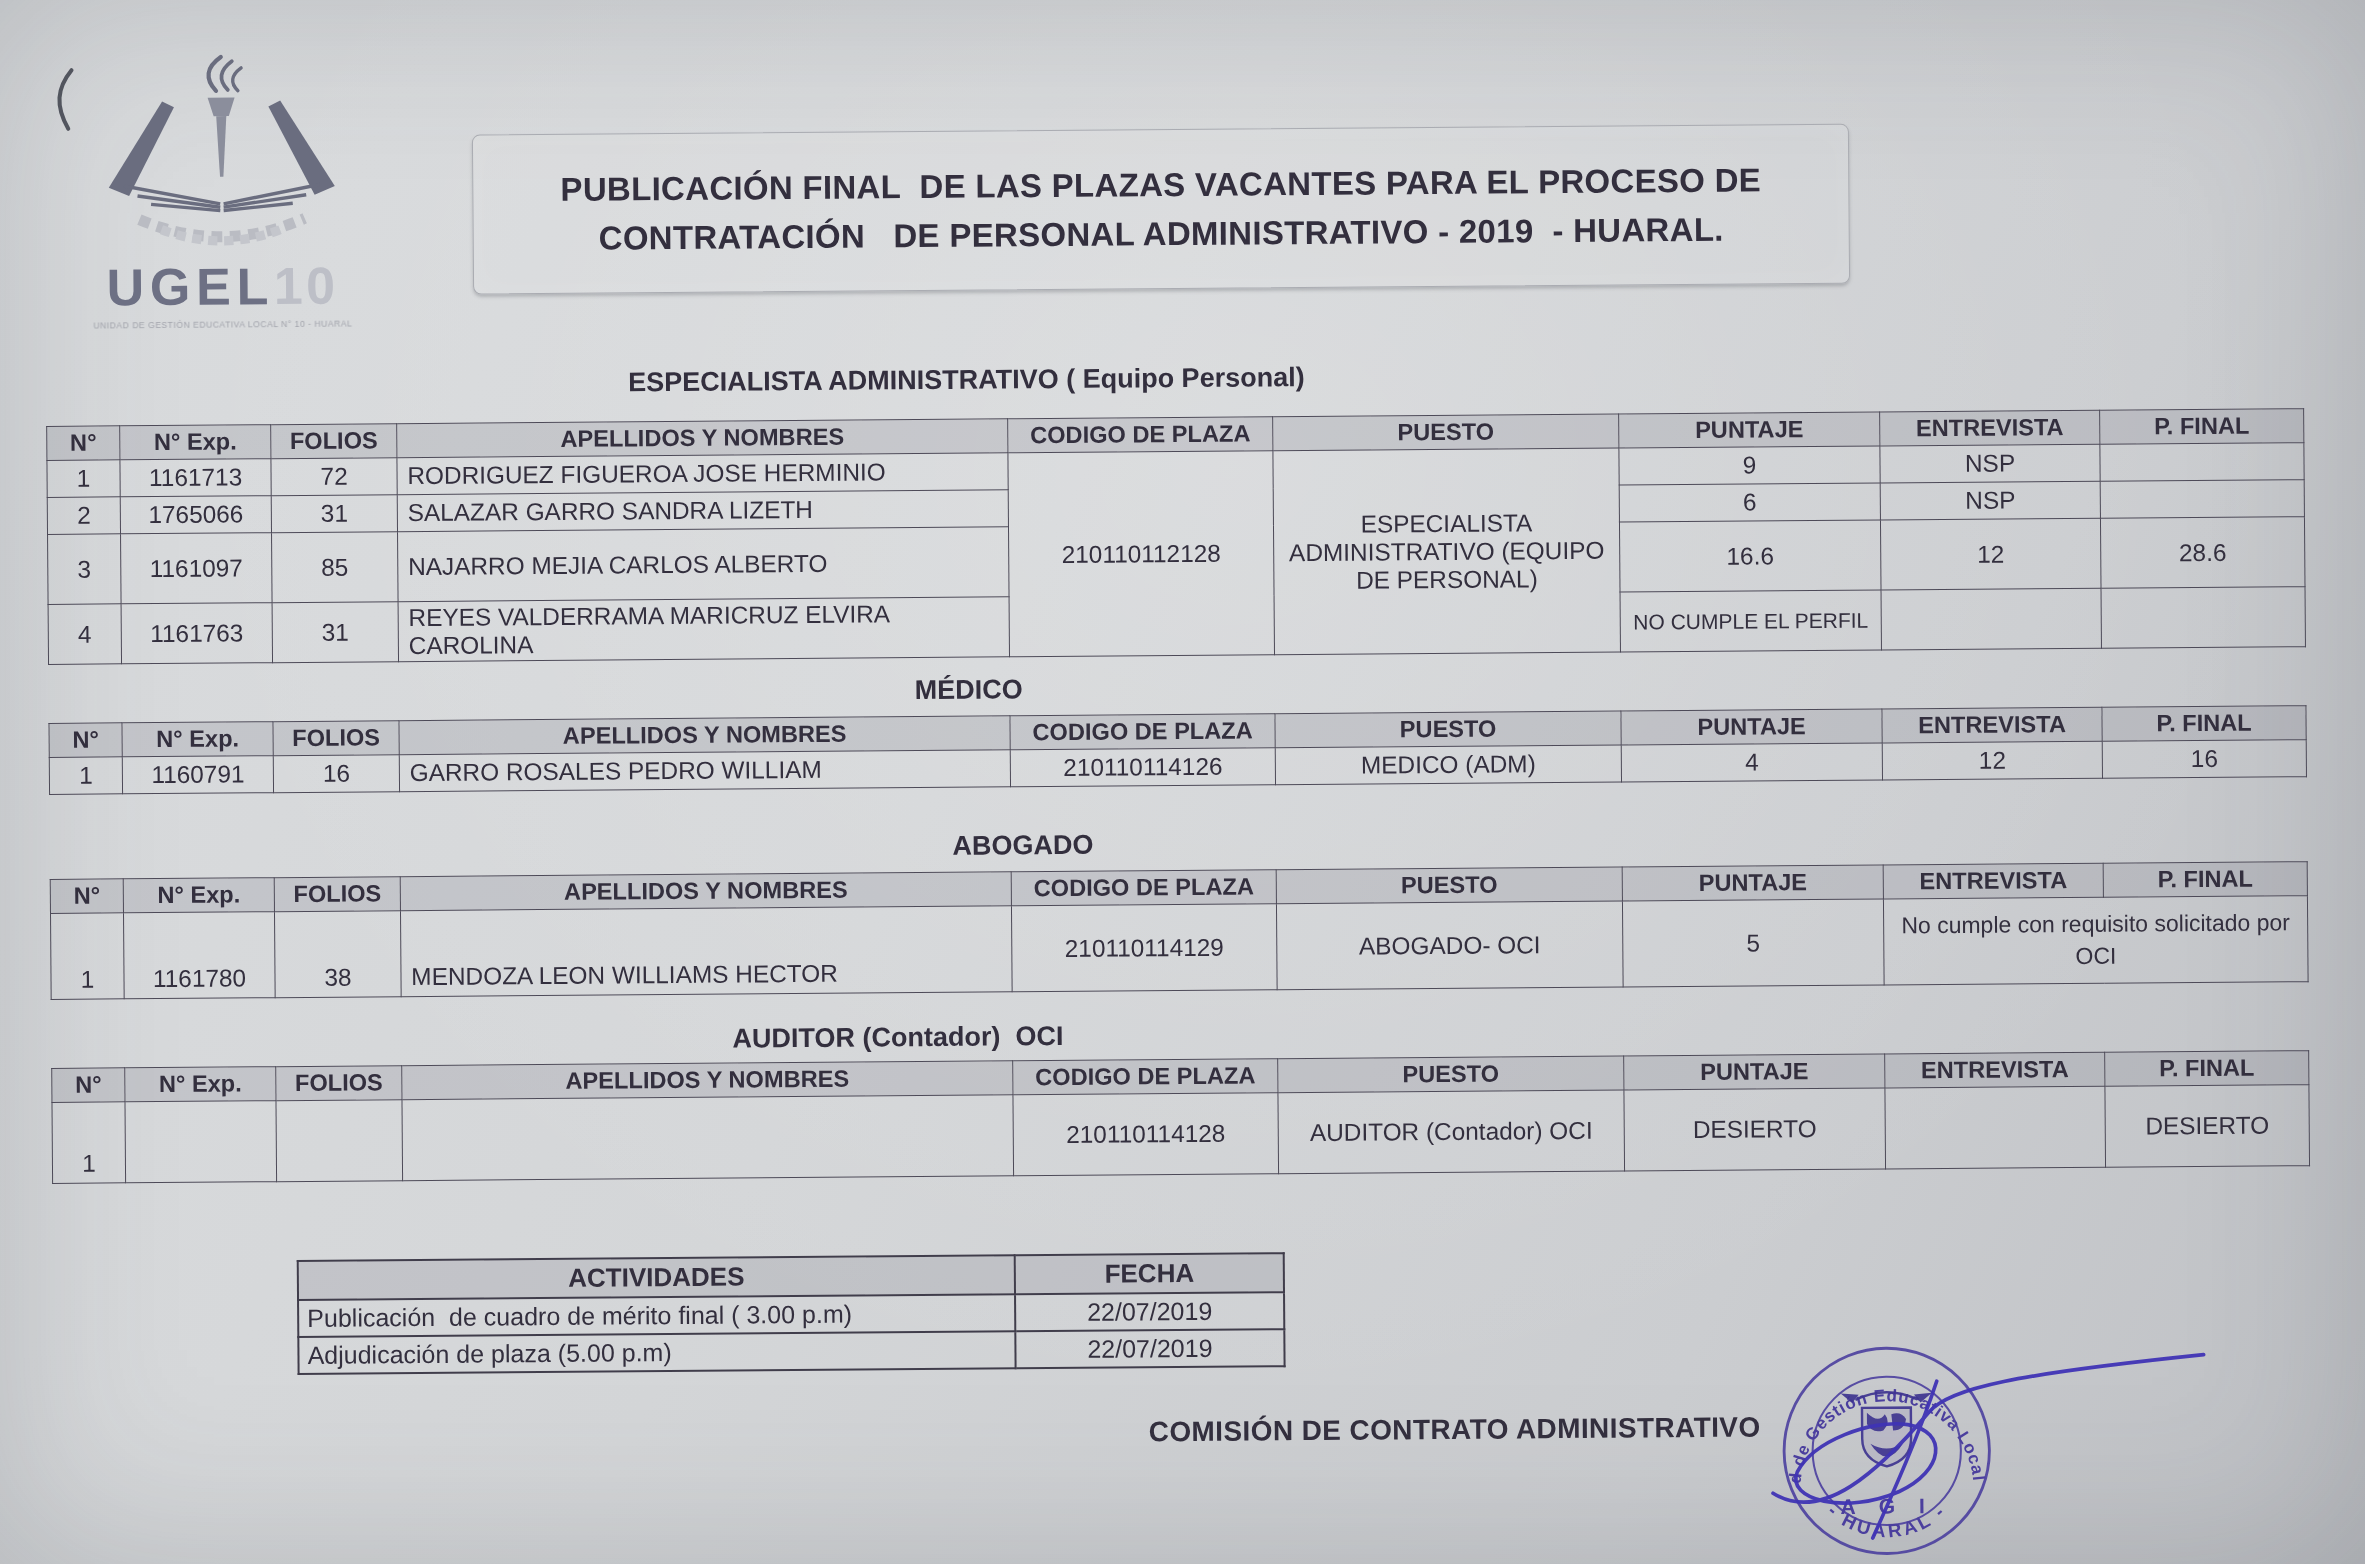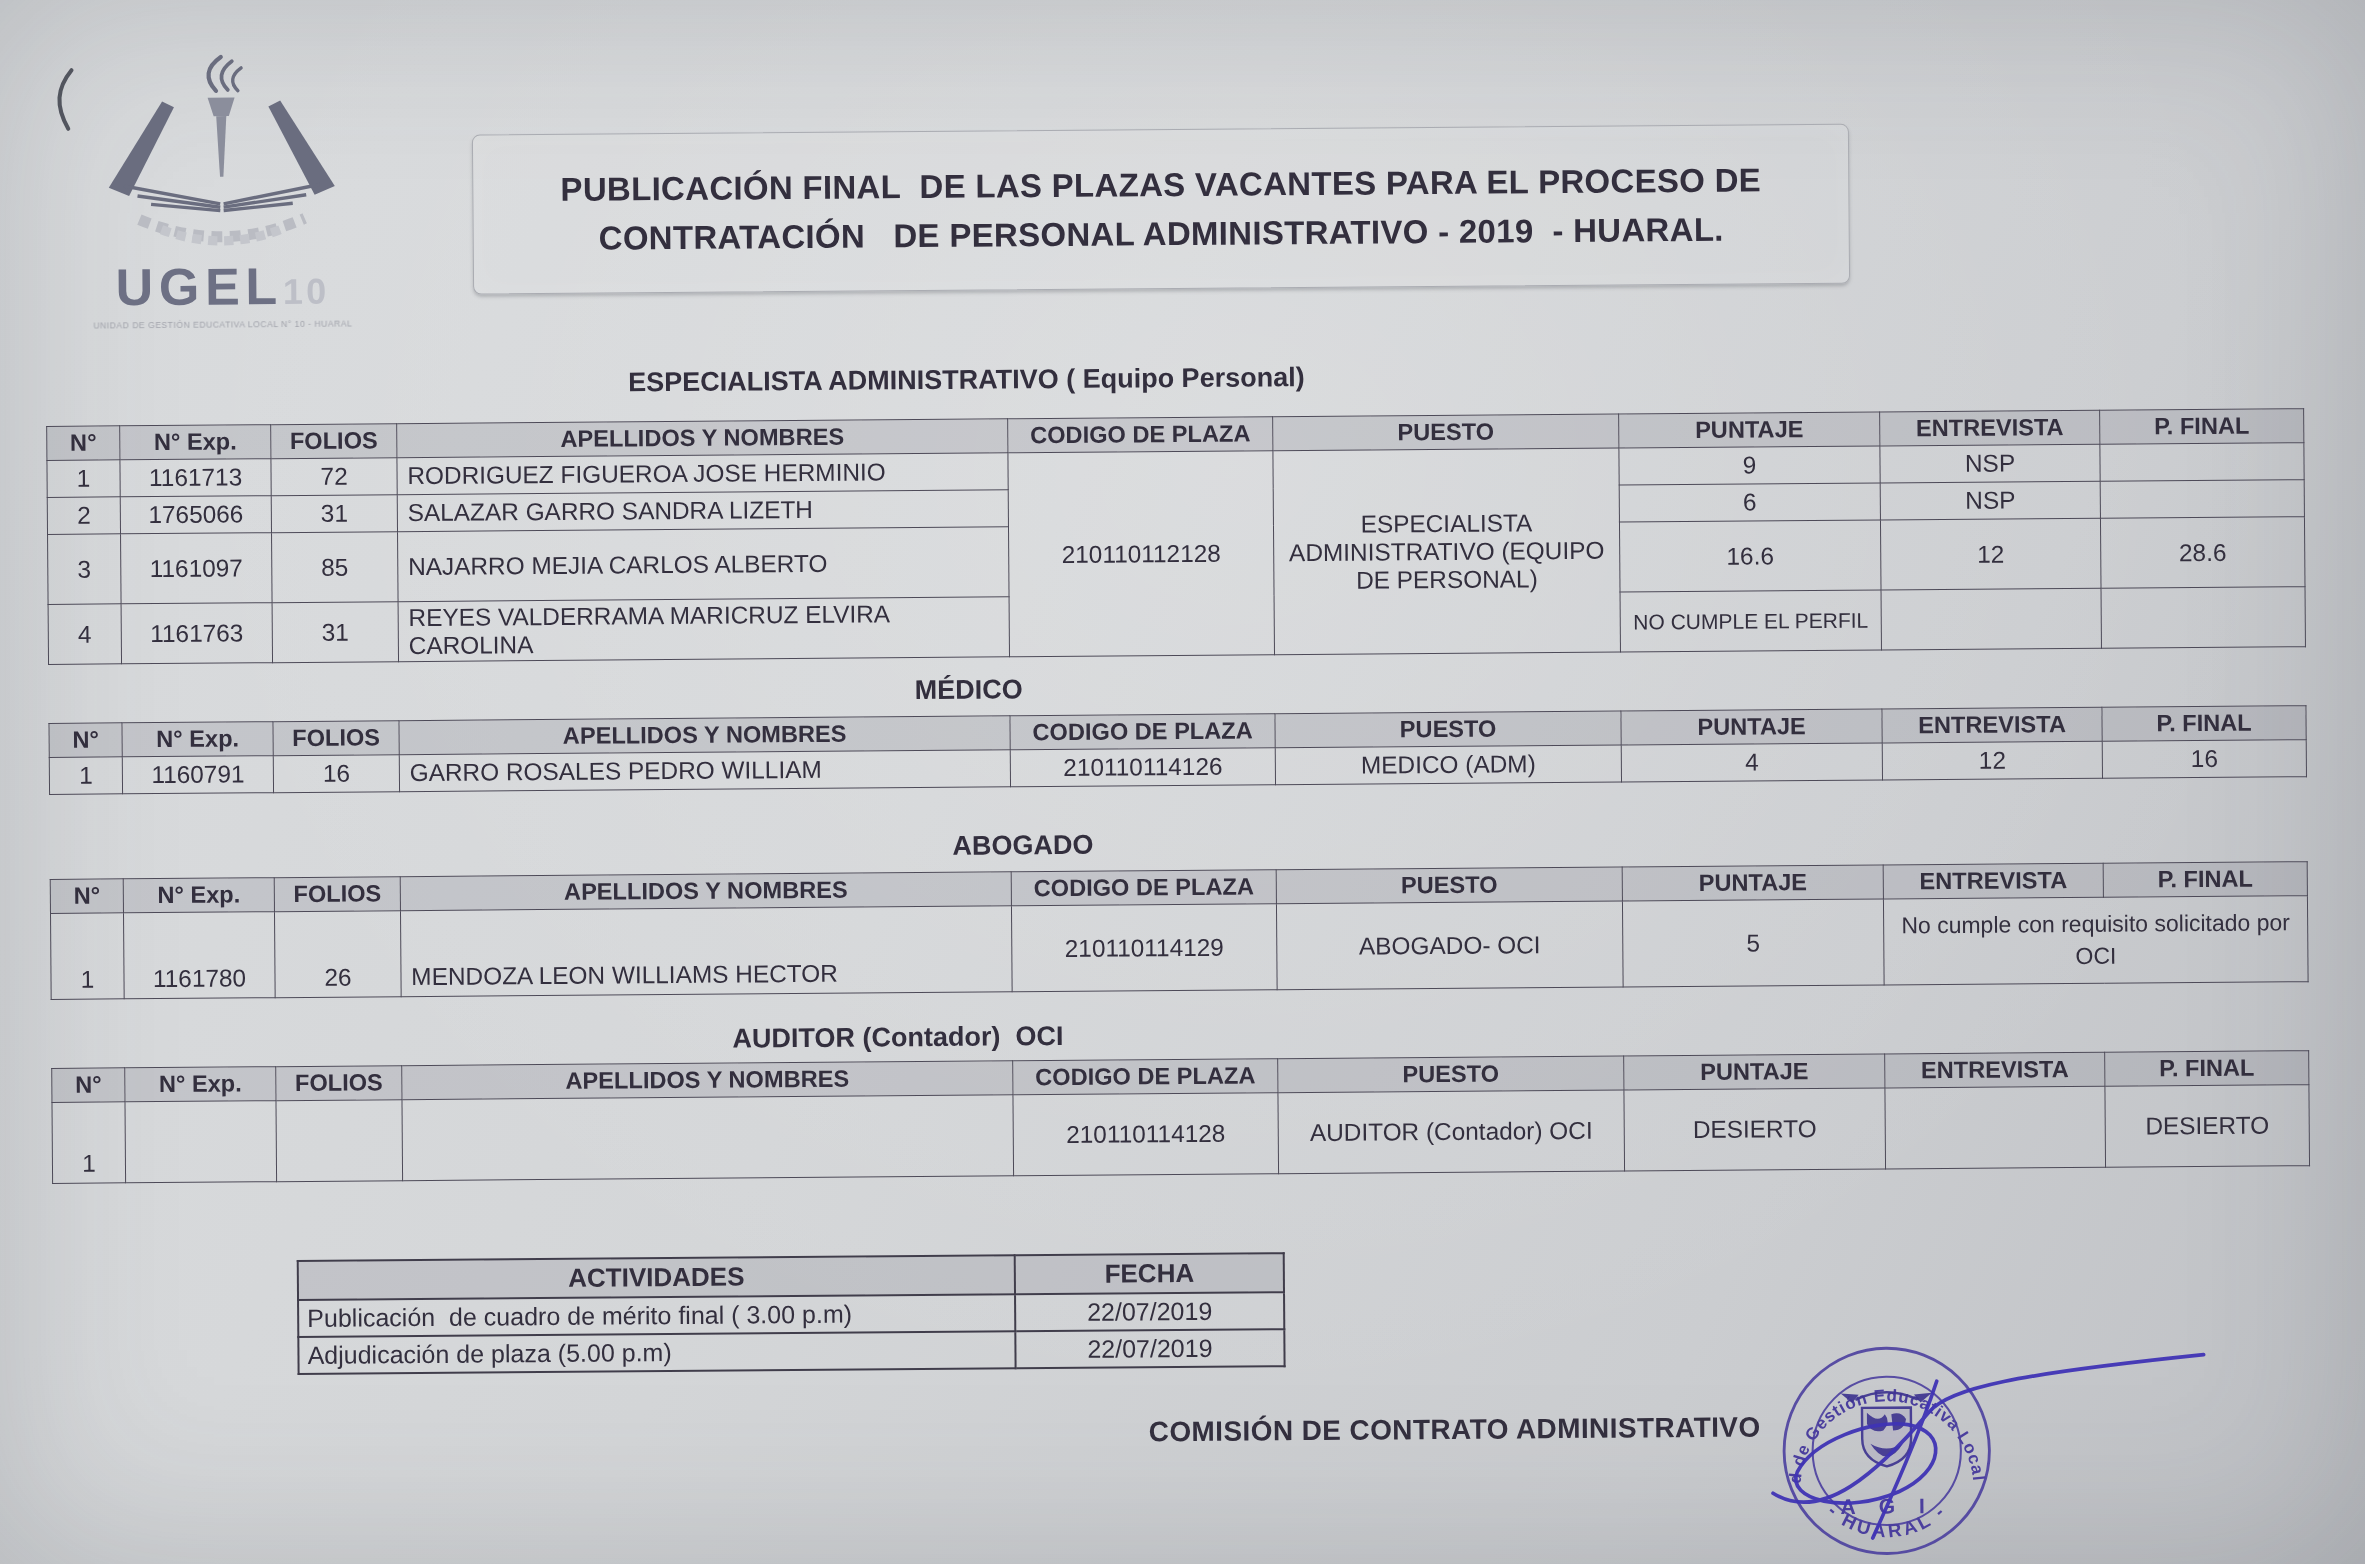--- a/index.html
+++ b/index.html
@@ -9,21 +9,21 @@
     background:
       radial-gradient(ellipse at 52% 30%, rgba(255,255,255,0.18), rgba(255,255,255,0) 62%),
       linear-gradient(115deg,#dadcde 0%,#d4d6d8 42%,#cbcdd0 75%,#bec0c4 100%);
   }
   .vignette{position:absolute;inset:0;box-shadow:inset 0 0 179px rgba(66,68,78,0.22);pointer-events:none;}
   .doc{position:absolute;inset:0;transform:rotate(-0.45deg);transform-origin:50% 50%;}
 
   
   .logo{position:absolute;left:96px;top:42px;width:261px;text-align:center;}
   .logo-acronym{font-size:52px;font-weight:bold;letter-spacing:5.7px;color:#6d7084;}
-  .logo-number{font-size:36px;font-weight:bold;letter-spacing:3.3px;color:#bdbfc7;}
+  .logo-number{font-size:52px;font-weight:bold;letter-spacing:3.3px;color:#bdbfc7;}
   .logo-tagline{display:block;margin-top:3.3px;font-size:8.6px;letter-spacing:0.5px;color:#a2a4ac;filter:blur(0.4px);}
 
   
   .title-box{
     position:absolute;left:477px;top:129px;width:1375px;height:158px;
     border:1.6px solid #aaacb2;border-radius:8.1px;
     background:rgba(255,255,255,0.05);
     box-shadow:0 2.4px 3.3px rgba(90,92,100,0.30), inset 0 0 33px rgba(255,255,255,0.10);
     display:flex;flex-direction:column;justify-content:center;align-items:center;
   }
@@ -234,21 +234,21 @@
           <th>PUESTO</th>
           <th>PUNTAJE</th>
           <th>ENTREVISTA</th>
           <th>P. FINAL</th>
         </tr>
       </thead>
       <tbody>
         <tr style="height:86px">
           <td class="vbottom">1</td>
           <td class="vbottom">1161780</td>
-          <td class="vbottom">26</td>
+          <td class="vbottom">38</td>
           <td class="name vbottom">MENDOZA LEON WILLIAMS HECTOR</td>
           <td>210110114129</td>
           <td>ABOGADO- OCI</td>
           <td>5</td>
           <td colspan="2" class="remark">No cumple con requisito solicitado por  OCI</td>
         </tr>
       </tbody>
     </table>
 
     <div class="sec-title" style="left:49px;top:1020px;width:1694px;">AUDITOR (Contador)  OCI</div>

